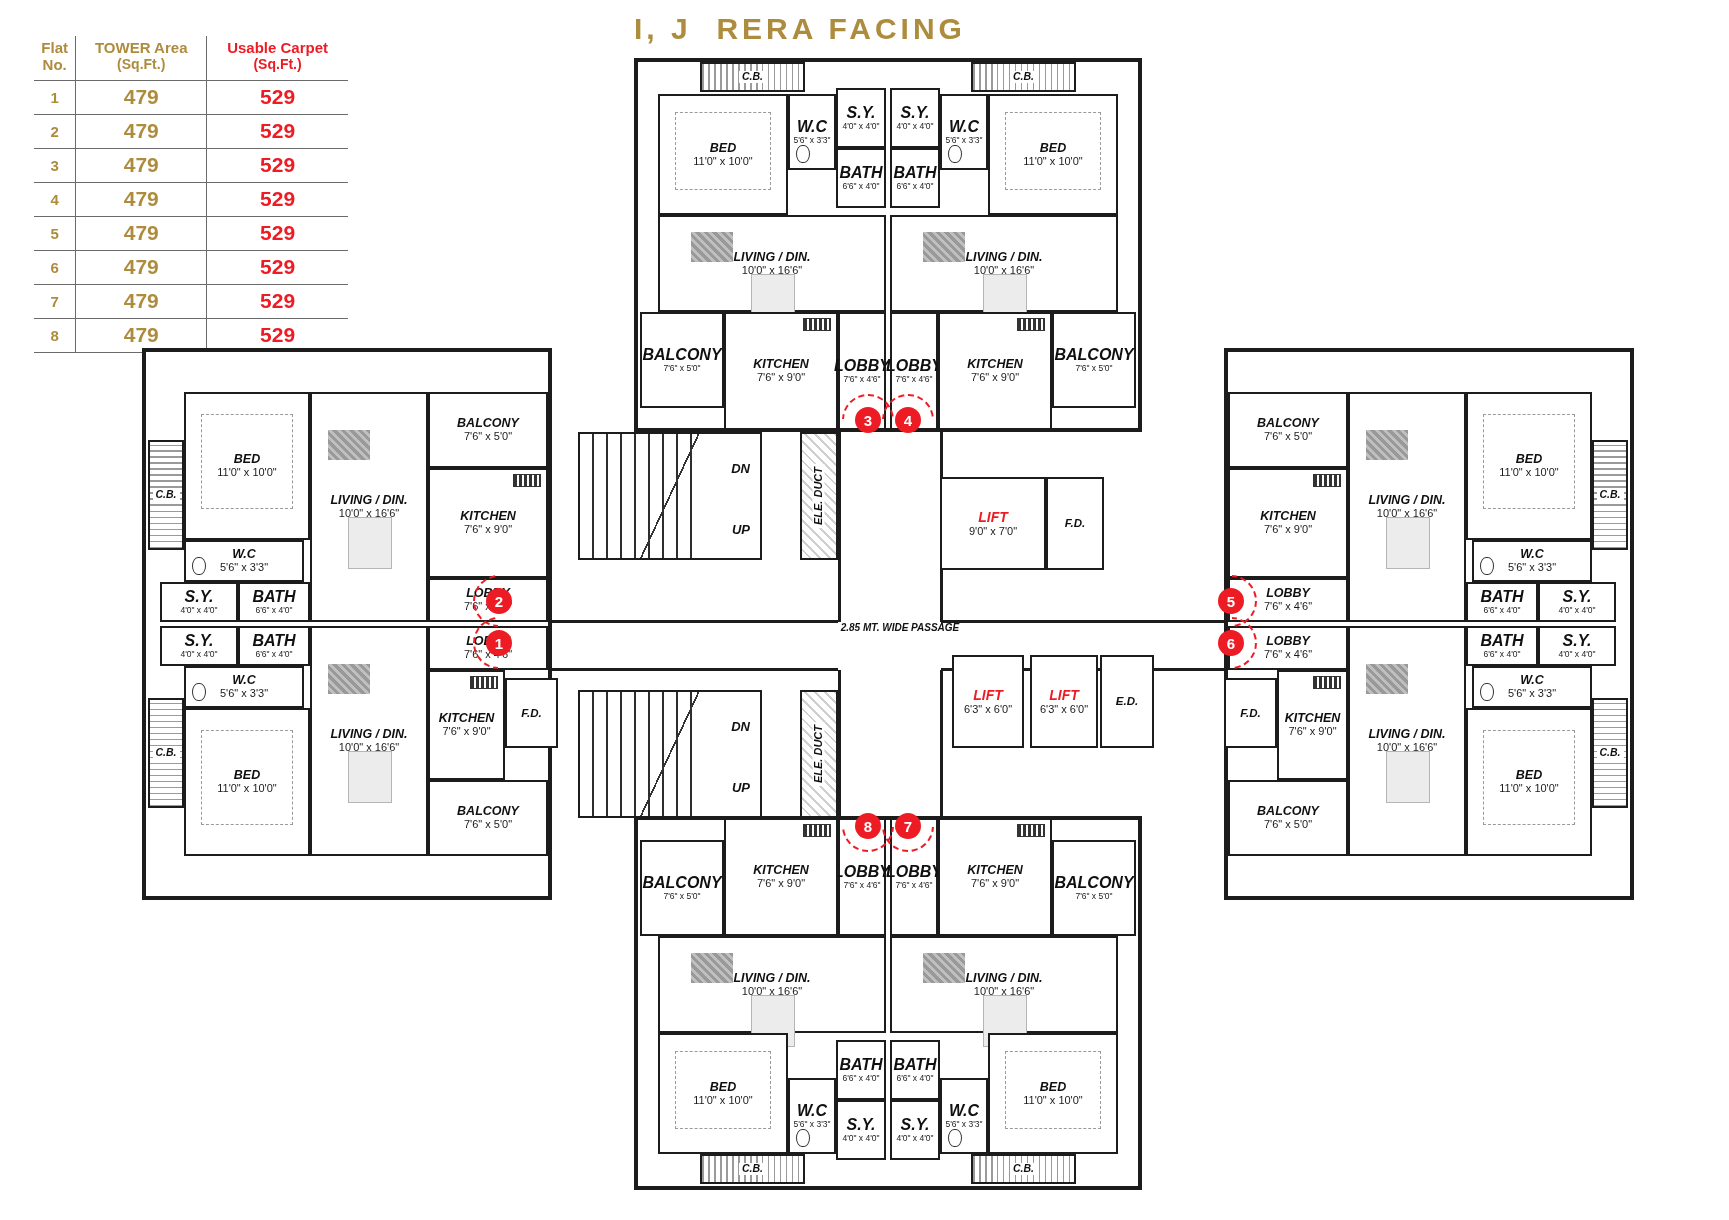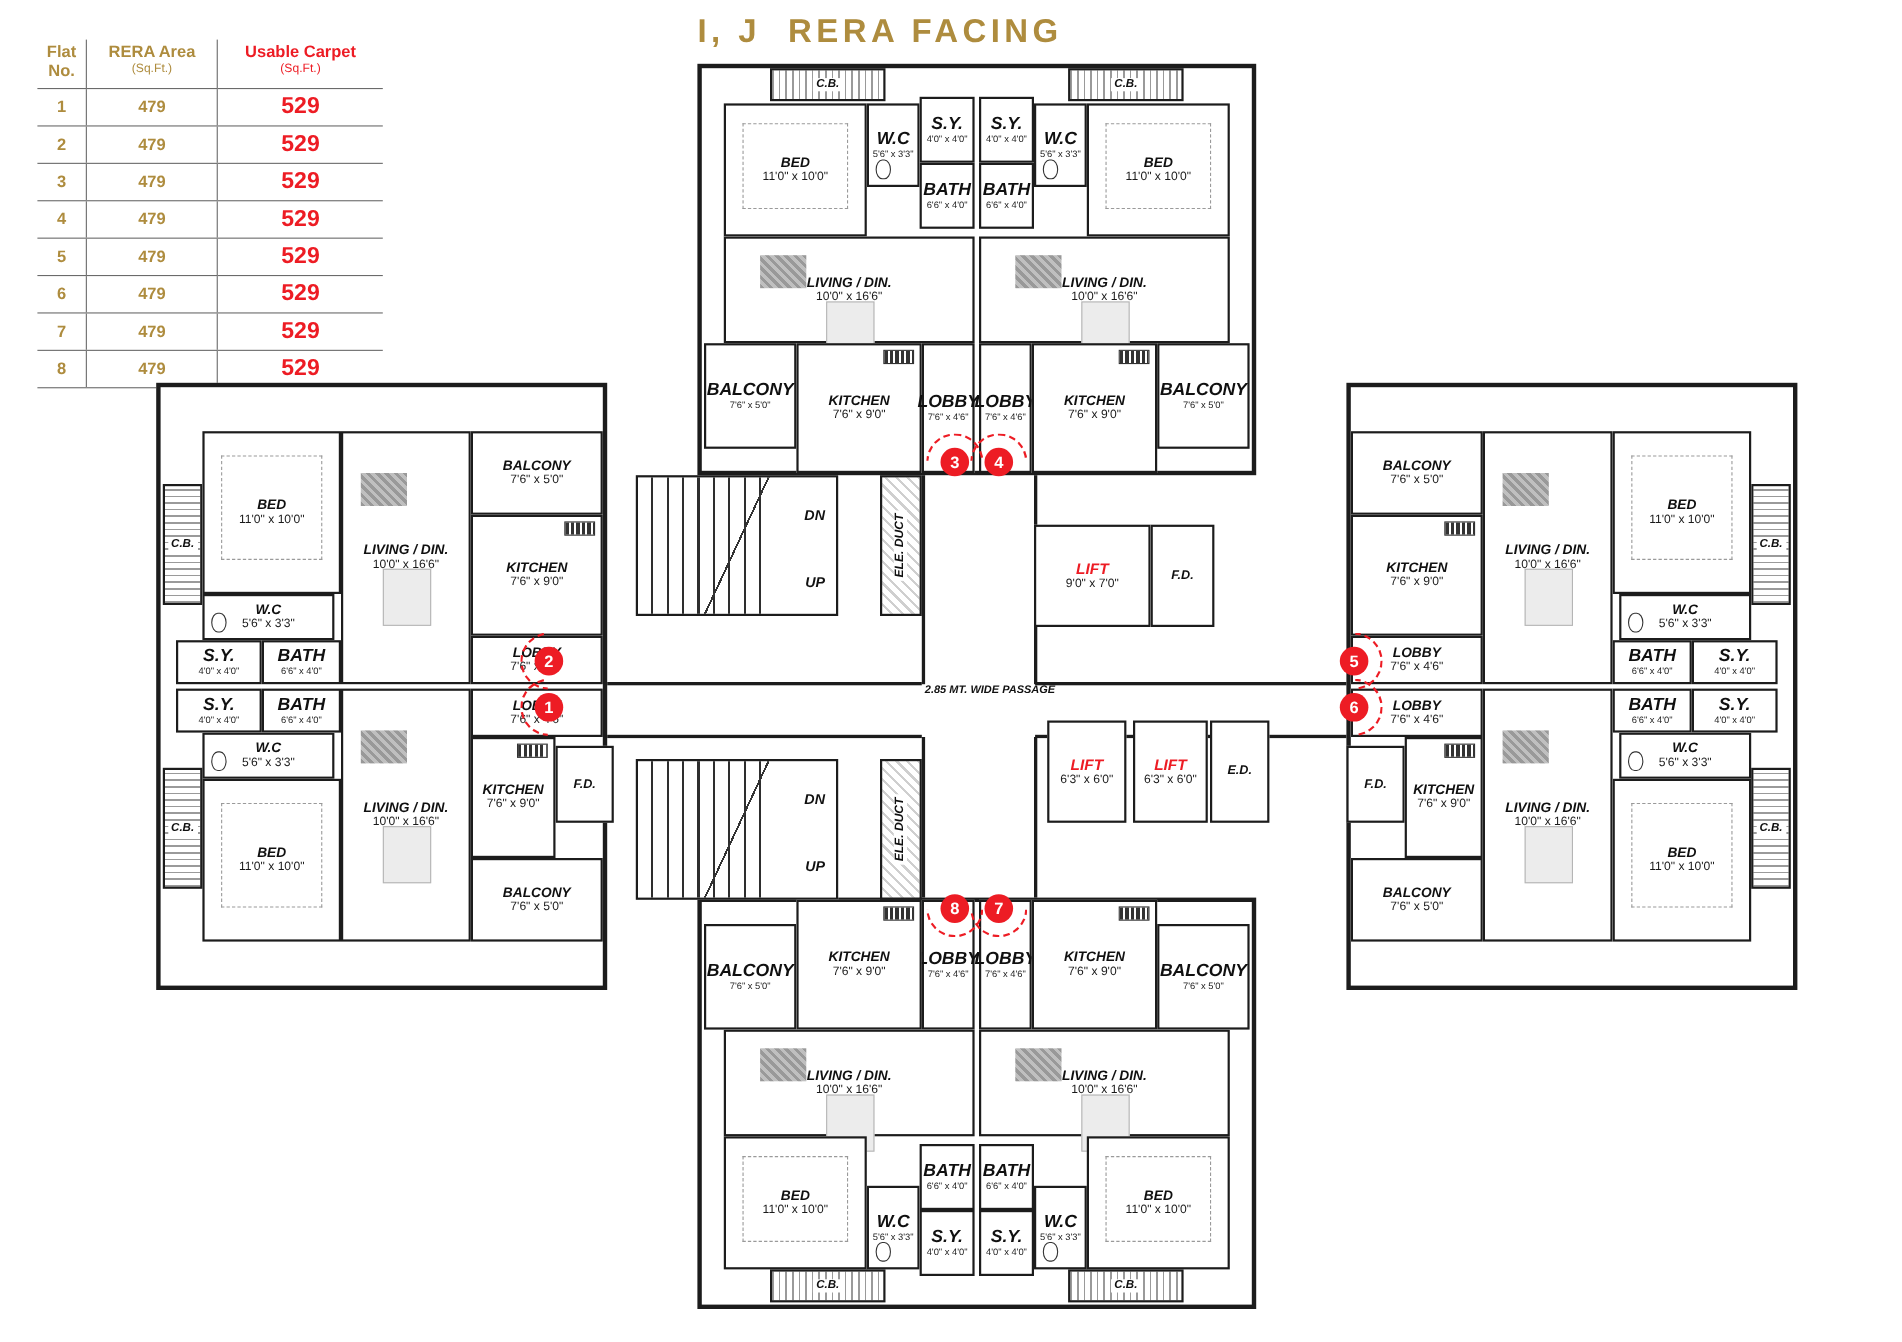--- a/index.html
+++ b/index.html
@@ -7,24 +7,24 @@
   body{width:1729px;height:1220px;position:relative;overflow:hidden;
        font-family:"Liberation Sans", sans-serif;}
   .page-title{position:absolute;left:520px;top:12px;width:560px;text-align:center;
        font-size:30px;font-weight:bold;letter-spacing:4px;color:var(--gold);white-space:pre;}
   
   .areatable{position:absolute;left:34px;top:36px;width:314px;border-collapse:collapse;}
   .areatable th,.areatable td{border-bottom:1.5px solid #6a6a6a;text-align:center;padding:3px 2px;}
   .areatable th{padding-bottom:6px;vertical-align:top;}
   .areatable .col2{border-left:1.5px solid #6a6a6a;}
   .h1{font-size:15px;font-weight:bold;line-height:1.15;}
-  .h2{font-size:11px;font-weight:normal;line-height:1.2;}
+  .h2{font-size:14px;font-weight:bold;line-height:1.2;}
   .c-gold{color:var(--gold);} .c-red{color:var(--red);}
   .td-flat{color:var(--gold);font-weight:bold;font-size:15px;height:27px;}
-  .td-rera{color:var(--gold);font-weight:bold;font-size:15px;}
+  .td-rera{color:var(--gold);font-weight:bold;font-size:21px;}
   .td-carpet{color:var(--red);font-weight:bold;font-size:21px;}
   
   .plan{position:absolute;left:0;top:0;width:1729px;height:1220px;}
   .wing{position:absolute;border:4px solid var(--wall);background:#fff;box-sizing:border-box;z-index:1;}
   .corr{position:absolute;background:var(--wall);z-index:1;}
   .room{position:absolute;box-sizing:border-box;border:2px solid var(--wall);background:#fff;
         display:flex;flex-direction:column;align-items:center;justify-content:center;
         gap:1px;padding:2px;z-index:2;text-align:center;}
   .room .nm{font-style:italic;font-weight:bold;font-size:12.5px;color:#101010;line-height:1.05;}
   .room .dm{font-size:11px;color:#1a1a1a;line-height:1.05;}
@@ -68,21 +68,21 @@
 <div class="page-title">I, J  RERA FACING</div>
 
 <table class="areatable">
   <thead>
     <tr>
       <th>
         <div class="h1 c-gold">Flat</div>
         <div class="h1 c-gold">No.</div>
       </th>
       <th class="col2">
-        <div class="h1 c-gold">RERA Area</div>
+        <div class="h1 c-gold">TOWER Area</div>
         <div class="h2 c-gold">(Sq.Ft.)</div>
       </th>
       <th class="col2">
         <div class="h1 c-red">Usable Carpet</div>
         <div class="h2 c-red">(Sq.Ft.)</div>
       </th>
     </tr>
   </thead>
   <tbody>
       <tr>

